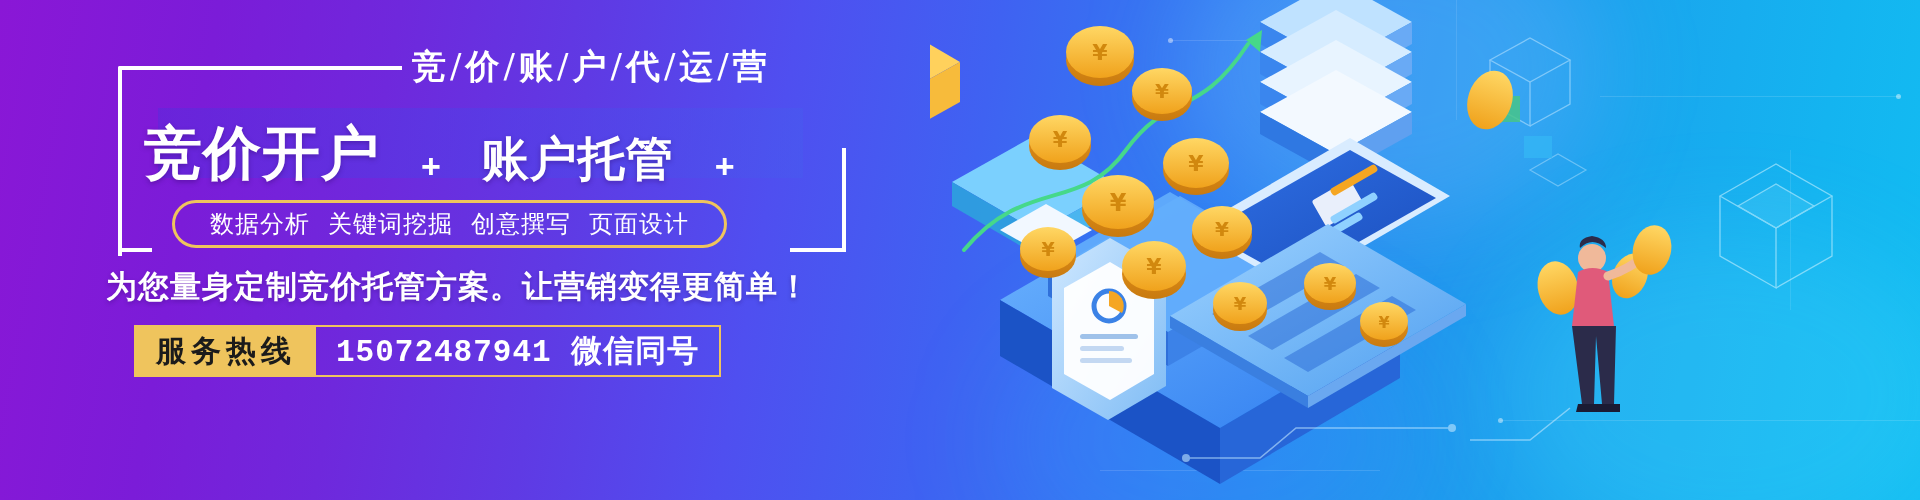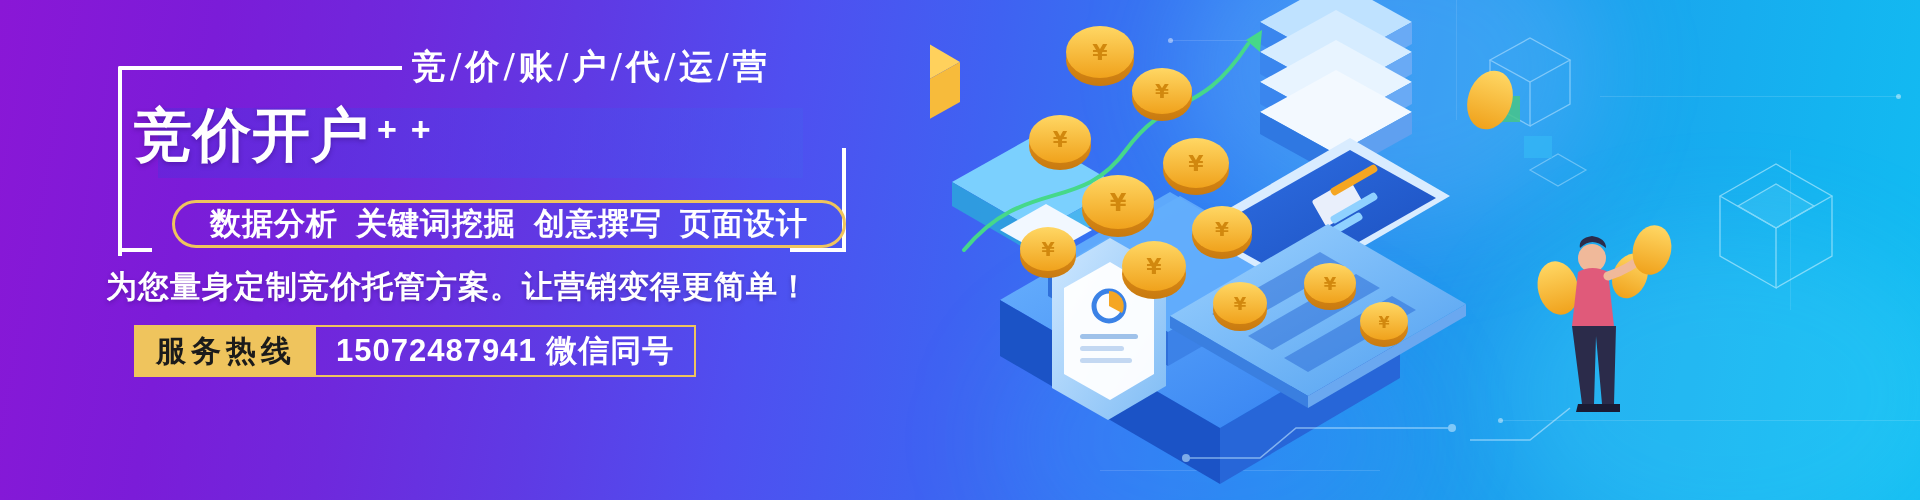--- a/index.html
+++ b/index.html
@@ -50,23 +50,24 @@
     white-space:nowrap;
   }
   .tagline .sep{font-weight:400;padding:0 3px;}
 
   
   .headline-band{
     position:absolute;left:158px;top:108px;width:645px;height:70px;
     background:linear-gradient(90deg,rgba(90,42,220,.55) 0%,rgba(79,66,232,.55) 55%,rgba(70,92,238,.45) 100%);
   }
   .headline{
-    position:absolute;left:134px;top:106px;width:730px;height:76px;
-    display:flex;align-items:flex-start;white-space:nowrap;
+    position:absolute;left:144px;top:106px;width:730px;height:76px;
+    display:flex;align-items:flex-end;white-space:nowrap;
     color:#ffffff;
+    gap:34px;
   }
   .h-big{
     font-size:58px;font-weight:700;line-height:1;
     font-family:"DejaVu Sans","Liberation Sans",sans-serif;
     letter-spacing:1px;
     text-shadow:0 2px 5px rgba(40,0,90,.35);
   }
   .h-plus{font-size:34px;font-weight:700;padding:0 7px;position:relative;top:4px;}
   .h-mid{
     font-size:47px;font-weight:700;line-height:1;letter-spacing:1px;
@@ -75,21 +76,21 @@
   }
 
   
   .pill{
     position:absolute;left:172px;top:200px;height:48px;
     padding:0 26px;border:3px solid #efc45d;border-radius:26px;
     display:flex;align-items:center;justify-content:center;
     box-sizing:border-box;
   }
   .pill-text{
-    font-size:31px;font-weight:700;color:#ffffff;white-space:nowrap;
+    font-size:24px;font-weight:400;color:#ffffff;white-space:nowrap;
     font-family:"DejaVu Sans","Liberation Sans",sans-serif;letter-spacing:1px;
   }
   .pill-text span{padding:0 9px;}
 
   
   .subtitle{
     position:absolute;left:106px;top:266px;
     font-size:31px;font-weight:700;color:#ffffff;white-space:nowrap;
     font-family:"DejaVu Sans","Liberation Sans",sans-serif;letter-spacing:1px;
     text-shadow:0 2px 4px rgba(40,0,90,.3);
@@ -102,21 +103,21 @@
   }
   .hotline-label{
     background:#efc45d;color:#1b1b1b;
     display:flex;align-items:center;justify-content:center;
     padding:0 20px;font-size:30px;font-weight:700;letter-spacing:5px;
     font-family:"DejaVu Sans","Liberation Sans",sans-serif;white-space:nowrap;
   }
   .hotline-value{
     display:flex;align-items:center;justify-content:center;
     padding:0 20px;font-size:31px;font-weight:700;color:#ffffff;
-    font-family:Liberation Sans, sans-serif;white-space:nowrap;
+    font-family:Liberation Mono, monospace;white-space:nowrap;
     letter-spacing:1px;
   }
 
   
   .art{position:absolute;left:930px;top:0;width:990px;height:500px;overflow:hidden;}
   .art svg{position:absolute;left:0;top:0;}
 </style>
 </head>
 <body>
 
@@ -145,20 +146,21 @@
     <div class="rule-top"></div>
     <div class="rule-right"></div>
     <div class="rule-right-bot"></div>
 
     <div class="tagline" id="tagline"><span>竞</span><span class="sep">/</span><span>价</span><span class="sep">/</span><span>账</span><span class="sep">/</span><span>户</span><span class="sep">/</span><span>代</span><span class="sep">/</span><span>运</span><span class="sep">/</span><span>营</span></div>
 
     <div class="headline-band"></div>
     <div class="headline">
       <span class="h-big">竞价开户</span>
       <span class="h-plus">+</span>
+      <span class="h-mid">账户托管</span>
       <span class="h-plus">+</span>
     </div>
 
     <div class="pill">
       <div class="pill-text" id="services"><span>数据分析</span><span>关键词挖掘</span><span>创意撰写</span><span>页面设计</span></div>
     </div>
 
     <div class="subtitle">为您量身定制竞价托管方案。让营销变得更简单！</div>
 
     <div class="hotline">

